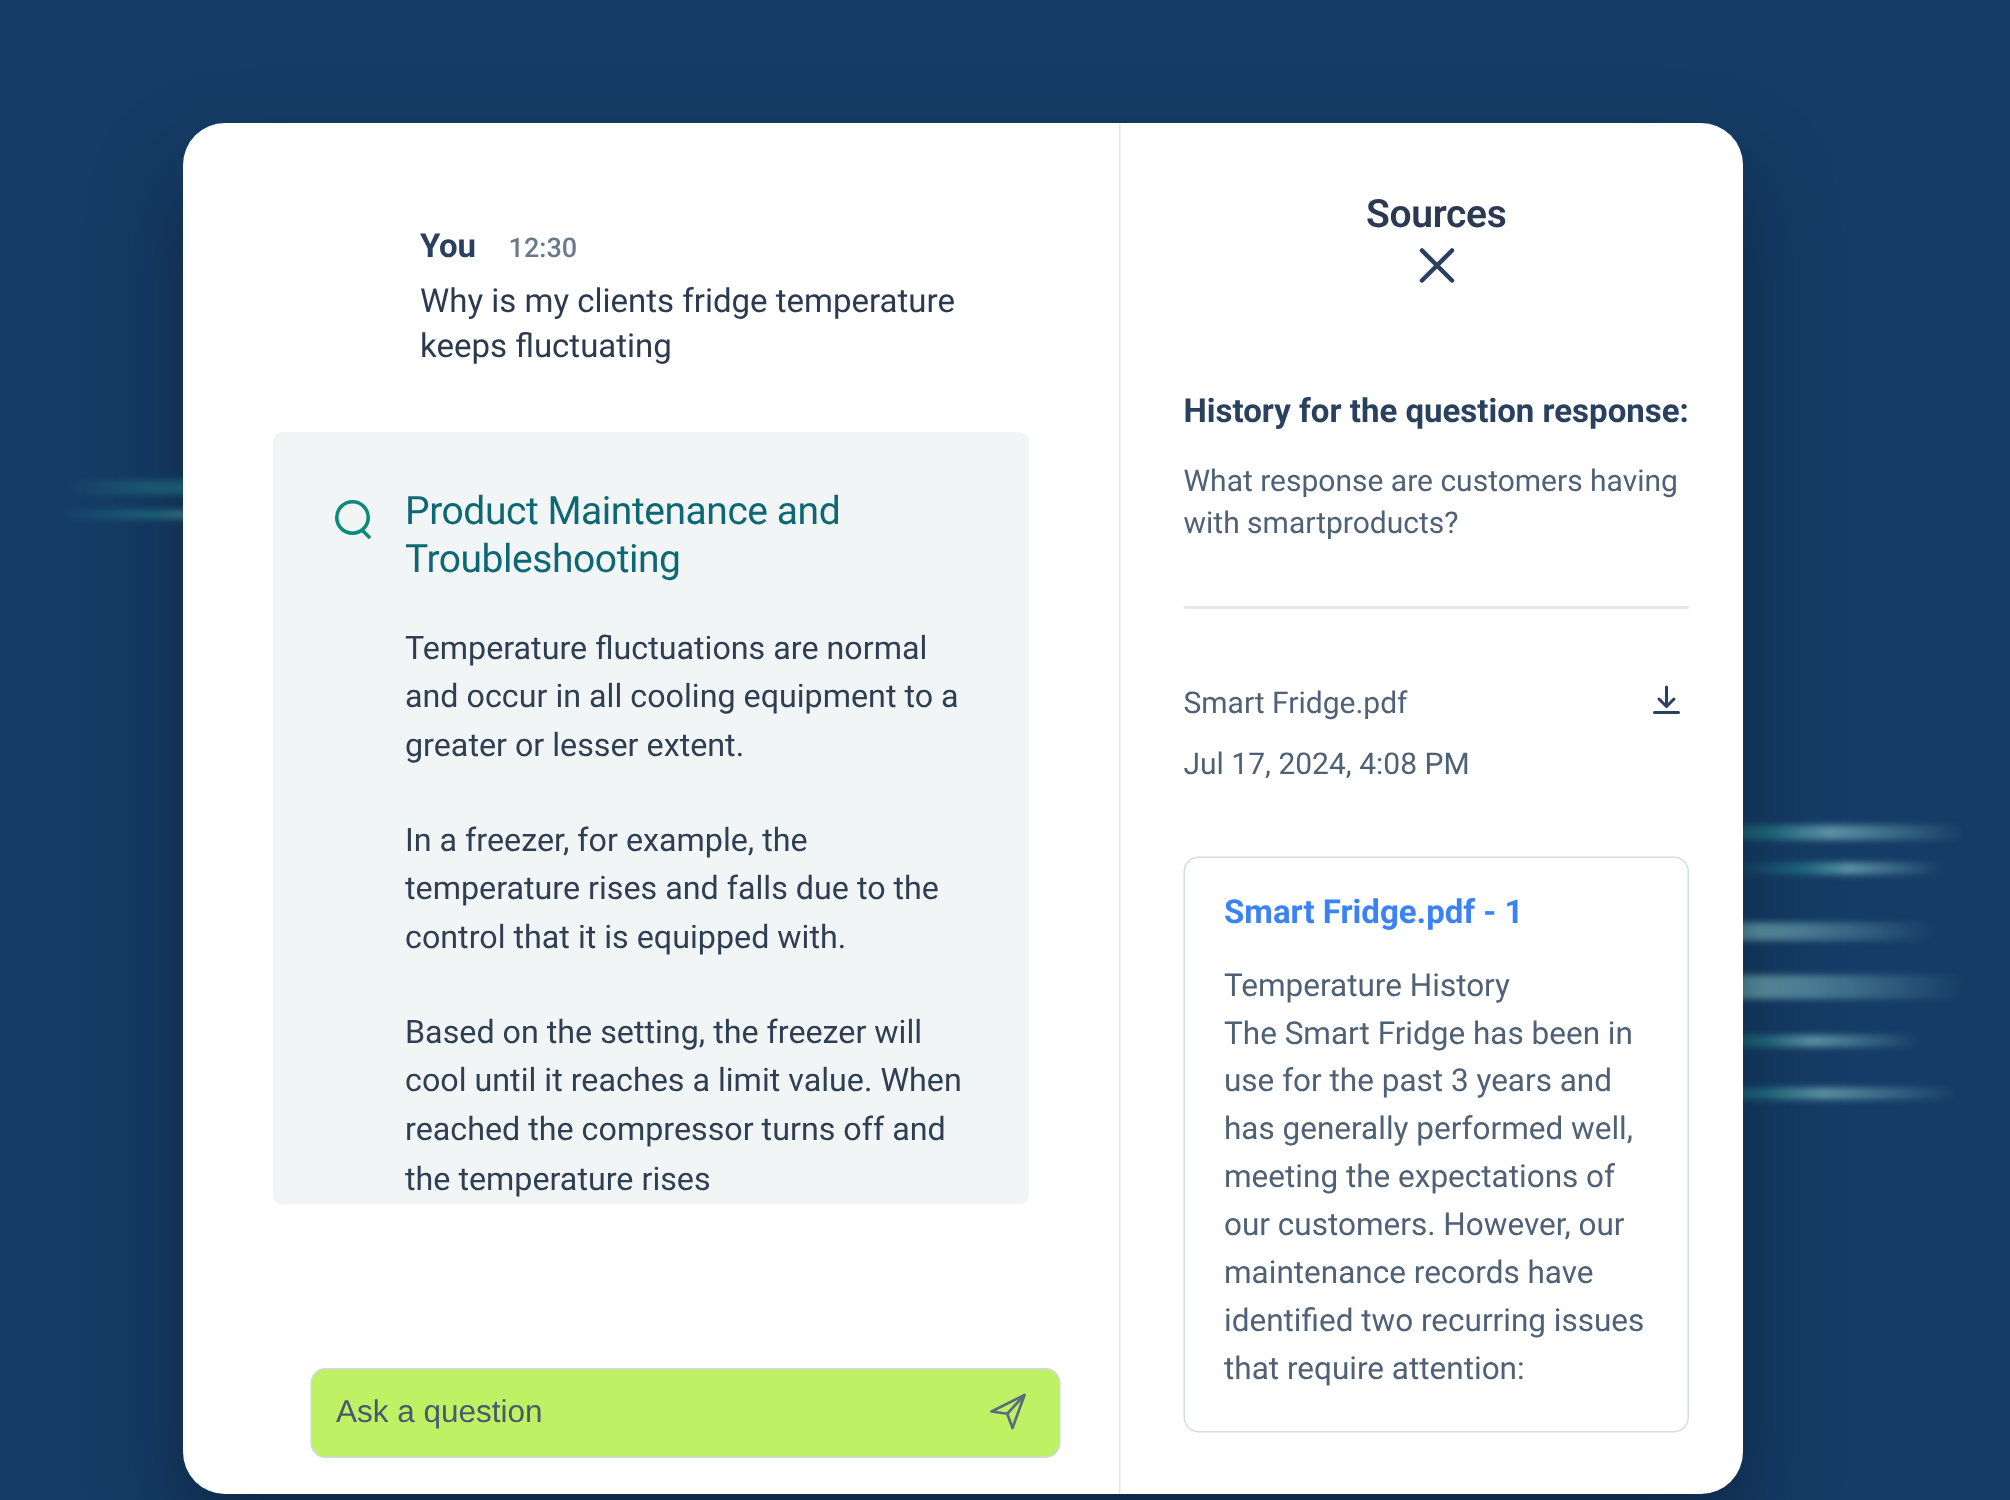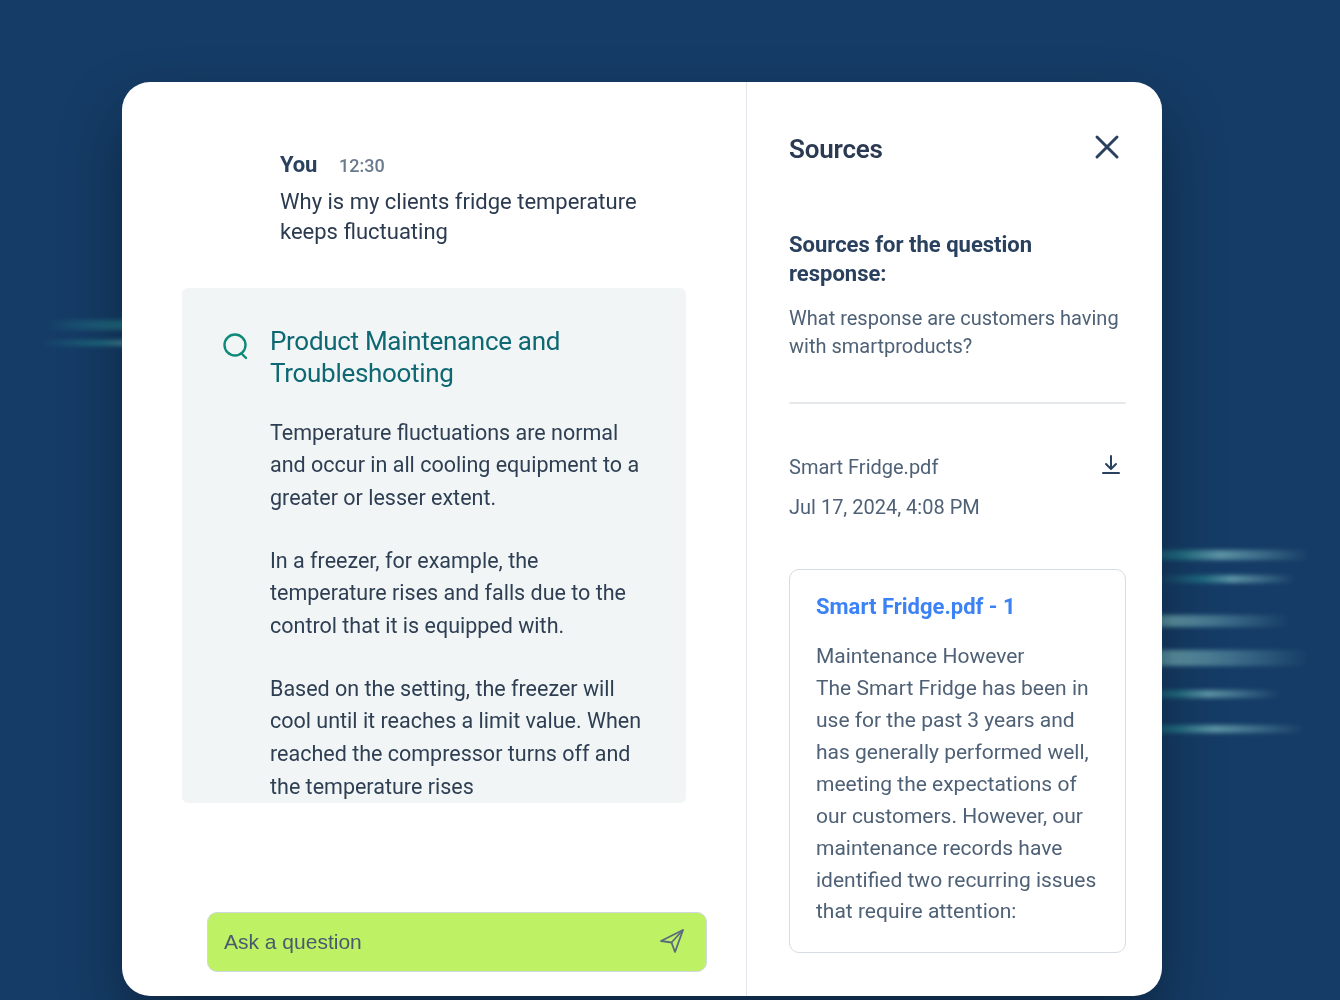--- a/index.html
+++ b/index.html
@@ -123,21 +123,21 @@
   }
 
   
   .sources-panel {
     width: 416px;
     border-left: 1.5px solid #e2e6ea;
     padding: 46px 36px 0 42px;
     overflow: hidden;
     position: relative;
   }
-  .sources-header { display: flex; align-items: center; justify-content: space-between; }
+  .sources-header { display: flex; align-items: center; justify-content: space-between; flex-direction: column; }
   .sources-title { font-size: 26px; font-weight: 600; color: #2b3a52; letter-spacing: -0.2px; }
   .close-btn { background: none; border: none; cursor: pointer; padding: 4px; color: #2b3a52; }
 
   .sources-sub {
     margin-top: 62px;
     font-size: 22px;
     font-weight: 700;
     color: #29415e;
     line-height: 1.3;
   }
@@ -246,21 +246,21 @@
       <div class="sources-title">Sources</div>
       <button class="close-btn">
         <span>
           <svg width="30" height="30" viewBox="0 0 30 30">
             <path d="M5 5 L25 25 M25 5 L5 25" stroke="#29415e" stroke-width="3" stroke-linecap="round"></path>
           </svg>
         </span>
       </button>
     </div>
 
-    <div class="sources-sub">Sources for the question response:</div>
+    <div class="sources-sub">History for the question response:</div>
     <div class="sources-q">What response are customers having with smartproducts?</div>
 
     <div class="divider"></div>
 
     <div class="file-row">
       <span class="file-name">Smart Fridge.pdf</span>
       <button class="download-btn">
         <span>
           <svg width="22" height="22" viewBox="0 0 22 22" fill="none">
             <path d="M11 2 V14" stroke="#29415e" stroke-width="2" stroke-linecap="round"></path>
@@ -268,19 +268,19 @@
             <path d="M3 19 H19" stroke="#29415e" stroke-width="2" stroke-linecap="round"></path>
           </svg>
         </span>
       </button>
     </div>
     <div class="file-date">Jul 17, 2024, 4:08 PM</div>
 
     <div class="source-card">
       <div class="source-card-title">Smart Fridge.pdf - 1</div>
       <div class="source-card-body">
-        <span>Maintenance However</span><br>
+        <span>Temperature History</span><br>
         <span>The Smart Fridge has been in use for the past 3 years and has generally performed well, meeting the expectations of our customers. However, our maintenance records have identified two recurring issues that require attention:</span>
       </div>
     </div>
   </div>
 
 </div>
 
 </body></html>

